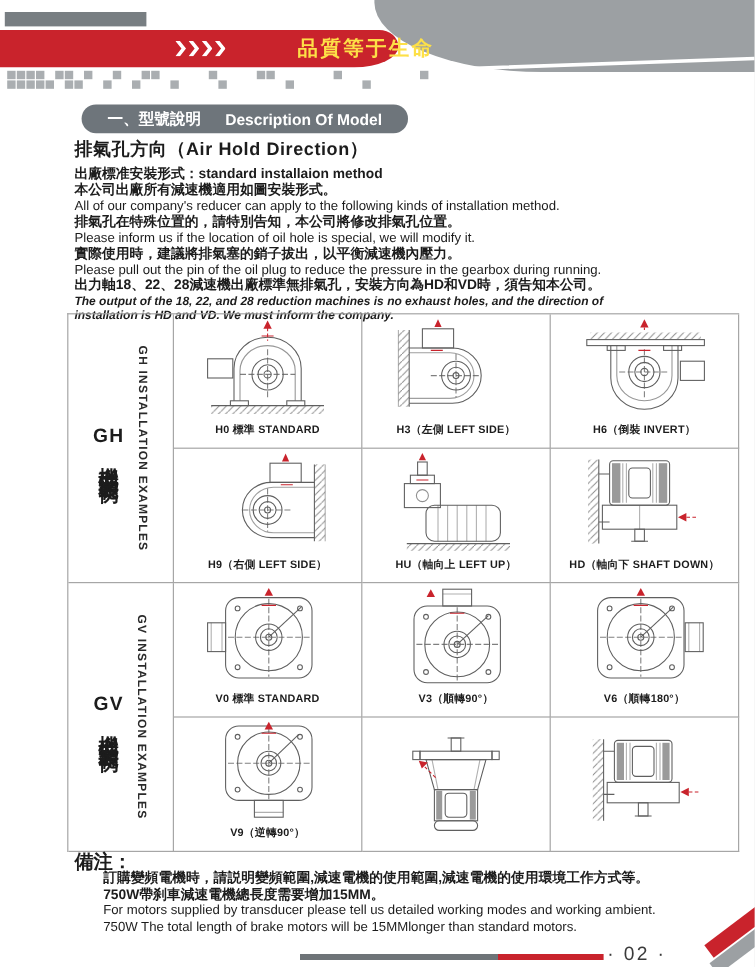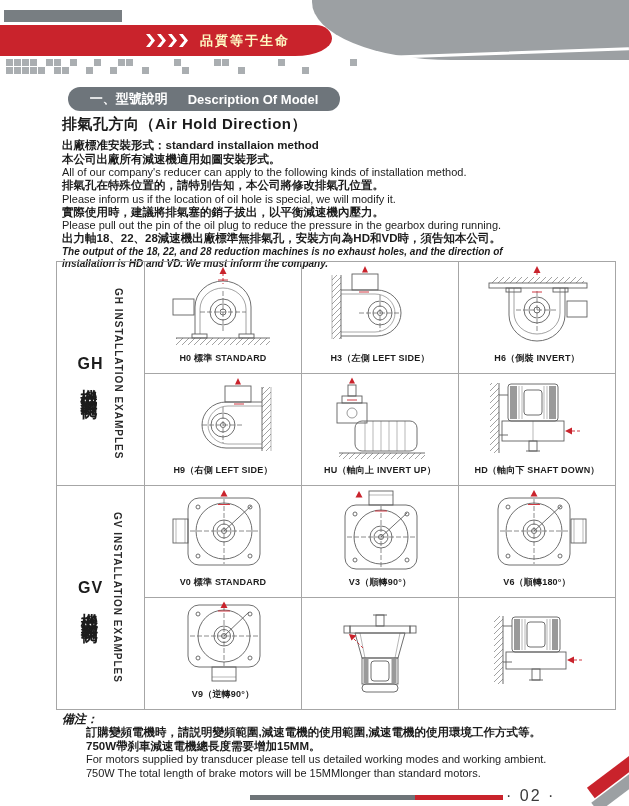--- a/index.html
+++ b/index.html
@@ -15,21 +15,21 @@
     border-bottom-left-radius:140px 58px;}
   .gray-top::after{content:"";position:absolute;left:46px;right:0;bottom:5px;height:3px;
     background:#ffffff;border-radius:100px 0 0 100px / 60px 0 0 60px;transform:rotate(-2deg);}
   .red-banner{position:absolute;left:0;top:25px;width:332px;height:31px;background:#c9232c;
     border-top-right-radius:28px 24px;border-bottom-right-radius:64px 30px;
     box-shadow:2px 2px 0 #ffffff,0 2px 0 #ffffff;z-index:3;
     display:flex;align-items:center;padding-left:146px;box-sizing:border-box;}
   .chevrons{display:inline-flex;gap:2px;margin-right:12px;}
   .chev{width:9px;height:13px;background:#ffffff;display:inline-block;
     clip-path:polygon(0 0,42% 0,100% 50%,42% 100%,0 100%,58% 50%);}
-  .banner-slogan{color:#fef9c3;font-size:13px;font-weight:bold;letter-spacing:2px;white-space:nowrap;}
+  .banner-slogan{color:#fde047;font-size:17px;font-weight:bold;letter-spacing:2px;white-space:nowrap;margin-left:48px;}
   .mosaic{position:absolute;left:6px;top:59px;width:7px;height:7px;background:#aaaeb1;
     box-shadow:
       8px 0 0 #aaaeb1,16px 0 0 #aaaeb1,24px 0 0 #aaaeb1,40px 0 0 #aaaeb1,48px 0 0 #aaaeb1,
       64px 0 0 #aaaeb1,88px 0 0 #aaaeb1,112px 0 0 #aaaeb1,120px 0 0 #aaaeb1,168px 0 0 #aaaeb1,
       208px 0 0 #aaaeb1,216px 0 0 #aaaeb1,272px 0 0 #aaaeb1,344px 0 0 #aaaeb1,
       0 8px 0 #aaaeb1,8px 8px 0 #aaaeb1,16px 8px 0 #aaaeb1,24px 8px 0 #aaaeb1,32px 8px 0 #aaaeb1,
       48px 8px 0 #aaaeb1,56px 8px 0 #aaaeb1,80px 8px 0 #aaaeb1,104px 8px 0 #aaaeb1,
       136px 8px 0 #aaaeb1,176px 8px 0 #aaaeb1,232px 8px 0 #aaaeb1,296px 8px 0 #aaaeb1;}
   
   .section-pill{position:absolute;left:68px;top:87px;width:272px;height:24px;background:#6e757b;
@@ -40,30 +40,30 @@
   .intro-heading{font-size:15px;font-weight:bold;margin-bottom:5px;letter-spacing:0.5px;}
   .intro .ln{font-size:11px;line-height:13px;}
   .intro .ln.zh{font-weight:bold;font-size:11.5px;line-height:13.5px;}
   .intro .ln.en-b{font-weight:bold;font-size:10px;line-height:12.5px;font-style:italic;}
   
   .model-table{position:absolute;left:56px;top:261px;width:560px;
     display:grid;grid-template-columns:88px 1fr 1fr 1fr;grid-template-rows:repeat(4,112px);
     border-top:1px solid #a6a6a6;border-left:1px solid #a6a6a6;box-sizing:border-box;}
   .model-table>div{border-right:1px solid #a6a6a6;border-bottom:1px solid #a6a6a6;box-sizing:border-box;}
   .side-cell{grid-row:span 2;display:flex;align-items:center;justify-content:center;gap:9px;}
-  .side-zh-col{display:flex;flex-direction:column;font-weight:bold;}
+  .side-zh-col{display:flex;flex-direction:column;align-items:center;font-weight:bold;}
   .side-code{font-size:16px;letter-spacing:1px;}
   .side-zh{writing-mode:vertical-lr;text-orientation:upright;font-size:17px;letter-spacing:3px;margin-top:2px;}
   .side-en{writing-mode:vertical-lr;font-size:10px;letter-spacing:1px;white-space:nowrap;font-weight:bold;color:#2a2a2a;}
   .cell{display:flex;flex-direction:column;}
   .diag{flex:1;display:flex;align-items:center;justify-content:center;}
   .cell-label{text-align:center;font-size:9px;font-weight:bold;padding-bottom:8px;letter-spacing:0.2px;color:#1c1c1c;}
   
   .notes{position:absolute;left:62px;top:712px;width:556px;}
-  .notes .nh{font-size:12px;font-weight:bold;line-height:14px;font-style:italic;}
+  .notes .nh{font-size:16px;font-weight:bold;line-height:14px;}
   .notes .nl{font-size:11px;line-height:13.5px;padding-left:24px;}
   .notes .nl.zh{font-weight:bold;font-size:11.5px;}
   
   .fbar-gray{position:absolute;left:250px;top:795px;width:165px;height:5px;background:#6e7478;}
   .fbar-red{position:absolute;left:415px;top:795px;width:88px;height:5px;background:#c9232c;}
   .page-number{position:absolute;left:506px;top:787px;font-size:16px;color:#3a3a3a;letter-spacing:2px;}
   .corner-red{position:absolute;right:-14px;bottom:24px;width:58px;height:13px;background:#c9232c;transform:rotate(-37deg);}
   .corner-gray{position:absolute;right:-18px;bottom:10px;width:58px;height:12px;background:#9ca0a3;transform:rotate(-37deg);}
   svg.dg{display:block;}
 </style>
@@ -228,21 +228,21 @@
           <rect x="32" y="26" width="30" height="20"></rect>
           <circle cx="47" cy="36" r="5" opacity="0.7"></circle>
           <rect x="37" y="19" width="20" height="7"></rect>
           <rect x="43" y="8" width="8" height="11"></rect>
           <g stroke="#c9232c">
             <polygon points="47,0.5 44,6.5 50,6.5" fill="#c9232c" stroke="none"></polygon>
             <line x1="42" y1="23" x2="52" y2="23"></line>
           </g>
         </svg>
       </div>
-      <div class="cell-label">HU（軸向上 INVERT UP）</div>
+      <div class="cell-label">HU（軸向上 LEFT UP）</div>
     </div>
 
     <div class="cell">
       <div class="diag">
         <svg class="dg" viewBox="0 0 150 84" width="150" height="84" fill="none" stroke="#5f5f5f" stroke-width="0.9">
           <rect x="28" y="6" width="9" height="70" fill="url(#hatch)" stroke="none"></rect>
           <line x1="37" y1="6" x2="37" y2="76"></line>
           <path d="M37 18 H46 M37 58 H46"></path>
           <rect x="46" y="7" width="50" height="37" rx="3"></rect>
           <rect x="48" y="9" width="7" height="33" fill="#9a9a9a" stroke="none"></rect>

